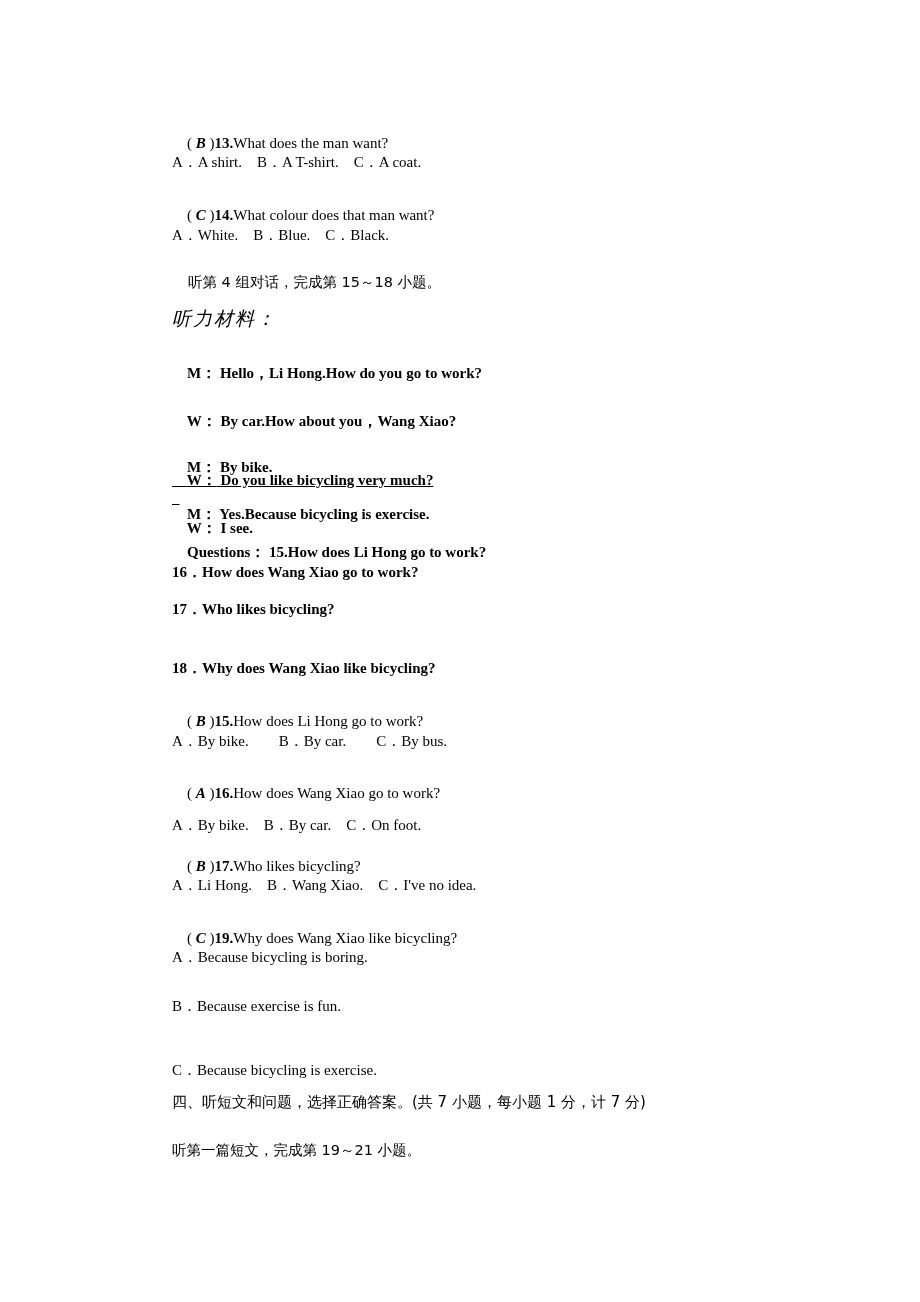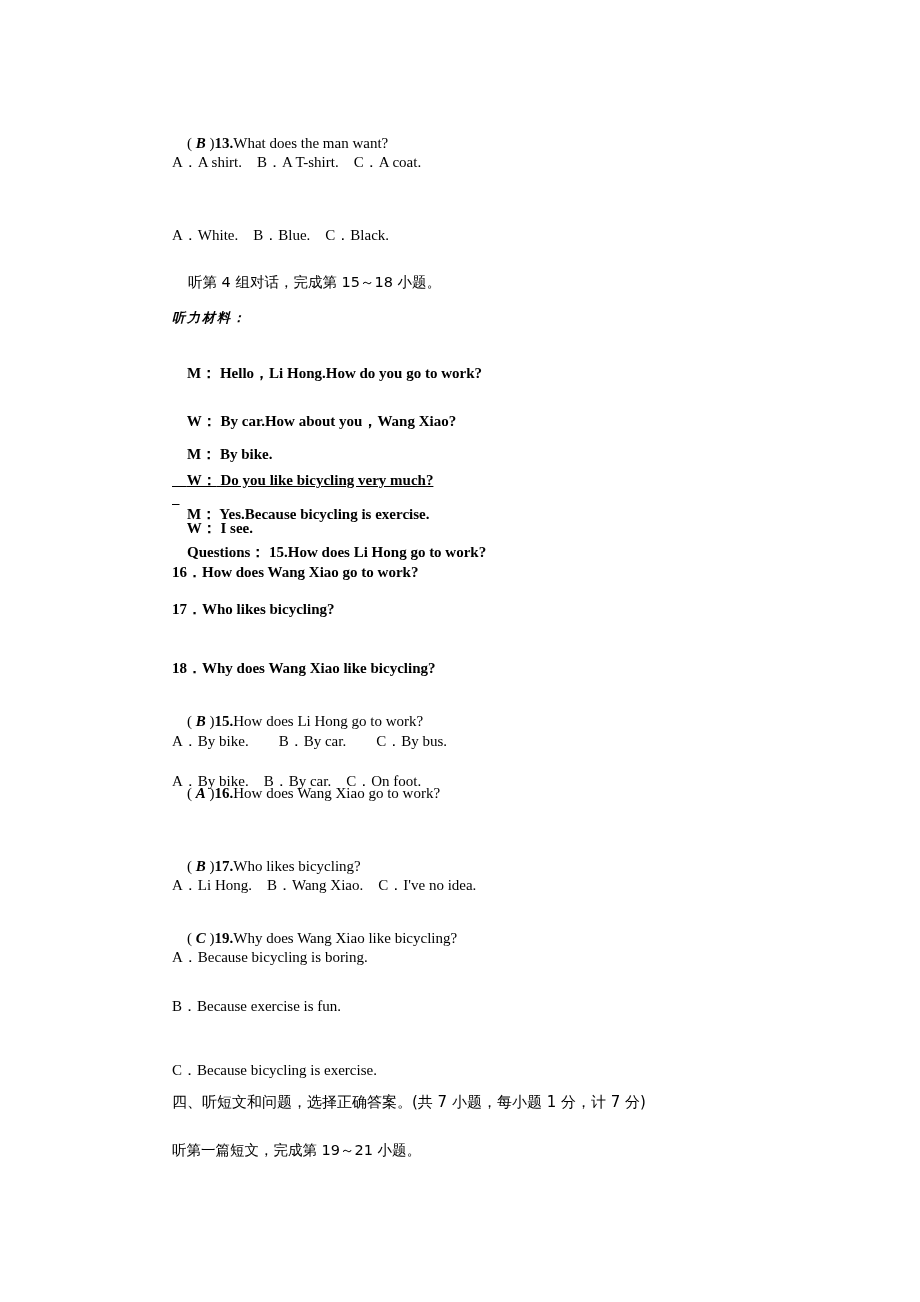--- a/index.html
+++ b/index.html
@@ -25,44 +25,47 @@
       position: absolute;
       left: 172px;
       font-size: 15px;
       line-height: 18px;
       white-space: pre;
     }
     .bold { font-weight: bold; }
     .ans { font-weight: bold; font-style: italic; }
     .cn { font-family: "DejaVu Sans", "Liberation Sans", sans-serif; font-size: 14.5px; }
     .cn-bold { font-family: "DejaVu Sans", "Liberation Sans", sans-serif; font-size: 15px; }
-    .cn-ital { font-family: "DejaVu Serif", serif; font-style: italic; font-weight: bold; font-size: 13px; letter-spacing: 2px; text-align: center; }
+    .cn-ital { font-family: "DejaVu Serif", serif; font-style: italic; font-weight: normal; font-size: 19px; letter-spacing: 2px; text-align: center; }
   </style>
 </head>
 <body>
 
 <div class="page">
 
   <div class="line" style="top:116px;">
     <span>( </span><span class="ans">B</span><span> )</span><span class="bold">13.</span><span>What does the man want?</span>
   </div>
   <div class="line" style="top:153px;">A．A shirt.    B．A T-shirt.    C．A coat.</div>
 
+  <div class="line" style="top:188px;">
+    <span>( </span><span class="ans">C</span><span> )</span><span class="bold">14.</span><span>What colour does that man want?</span>
+  </div>
   <div class="line" style="top:226px;">A．White.    B．Blue.    C．Black.</div>
 
   <div class="line cn" style="top:273px;padding-left:16px;">听第 4 组对话，完成第 15～18 小题。</div>
   <div class="line cn-ital" style="top:309px;">听力材料：</div>
 
   <div class="line bold" style="top:346px;">
     <span>M：</span><span> Hello，Li Hong.How do you go to work?</span>
   </div>
   <div class="line bold" style="top:394px;">
     <span>W：</span><span> By car.How about you，Wang Xiao?</span>
   </div>
-  <div class="line bold" style="top:427px;">
+  <div class="line bold" style="top:440px;">
     <span>M：</span><span> By bike.</span>
   </div>
   <div class="line bold" style="top:453px;text-decoration:underline;">
     <span>W：</span><span> Do you like bicycling very much?</span>
   </div>
   <div class="line bold" style="top:487px;font-family:Liberation Serif, serif;">
     <span>M：</span><span> Yes.Because bicycling is exercise.</span>
   </div>
   <div class="line bold" style="top:501px;">
     <span>W：</span><span> I see.</span>
@@ -76,21 +79,21 @@
   <div class="line bold" style="top:659px;">18．Why does Wang Xiao like bicycling?</div>
 
   <div class="line" style="top:694px;">
     <span>( </span><span class="ans">B</span><span> )</span><span class="bold">15.</span><span>How does Li Hong go to work?</span>
   </div>
   <div class="line" style="top:732px;">A．By bike.        B．By car.        C．By bus.</div>
 
   <div class="line" style="top:766px;">
     <span>( </span><span class="ans">A</span><span> )</span><span class="bold">16.</span><span>How does Wang Xiao go to work?</span>
   </div>
-  <div class="line" style="top:772px;">A．By bike.    B．By car.    C．On foot.</div>
+  <div class="line" style="top:816px;">A．By bike.    B．By car.    C．On foot.</div>
 
   <div class="line" style="top:839px;">
     <span>( </span><span class="ans">B</span><span> )</span><span class="bold">17.</span><span>Who likes bicycling?</span>
   </div>
   <div class="line" style="top:876px;">A．Li Hong.    B．Wang Xiao.    C．I've no idea.</div>
 
   <div class="line" style="top:911px;">
     <span>( </span><span class="ans">C</span><span> )</span><span class="bold">19.</span><span>Why does Wang Xiao like bicycling?</span>
   </div>
   <div class="line" style="top:948px;">A．Because bicycling is boring.</div>

